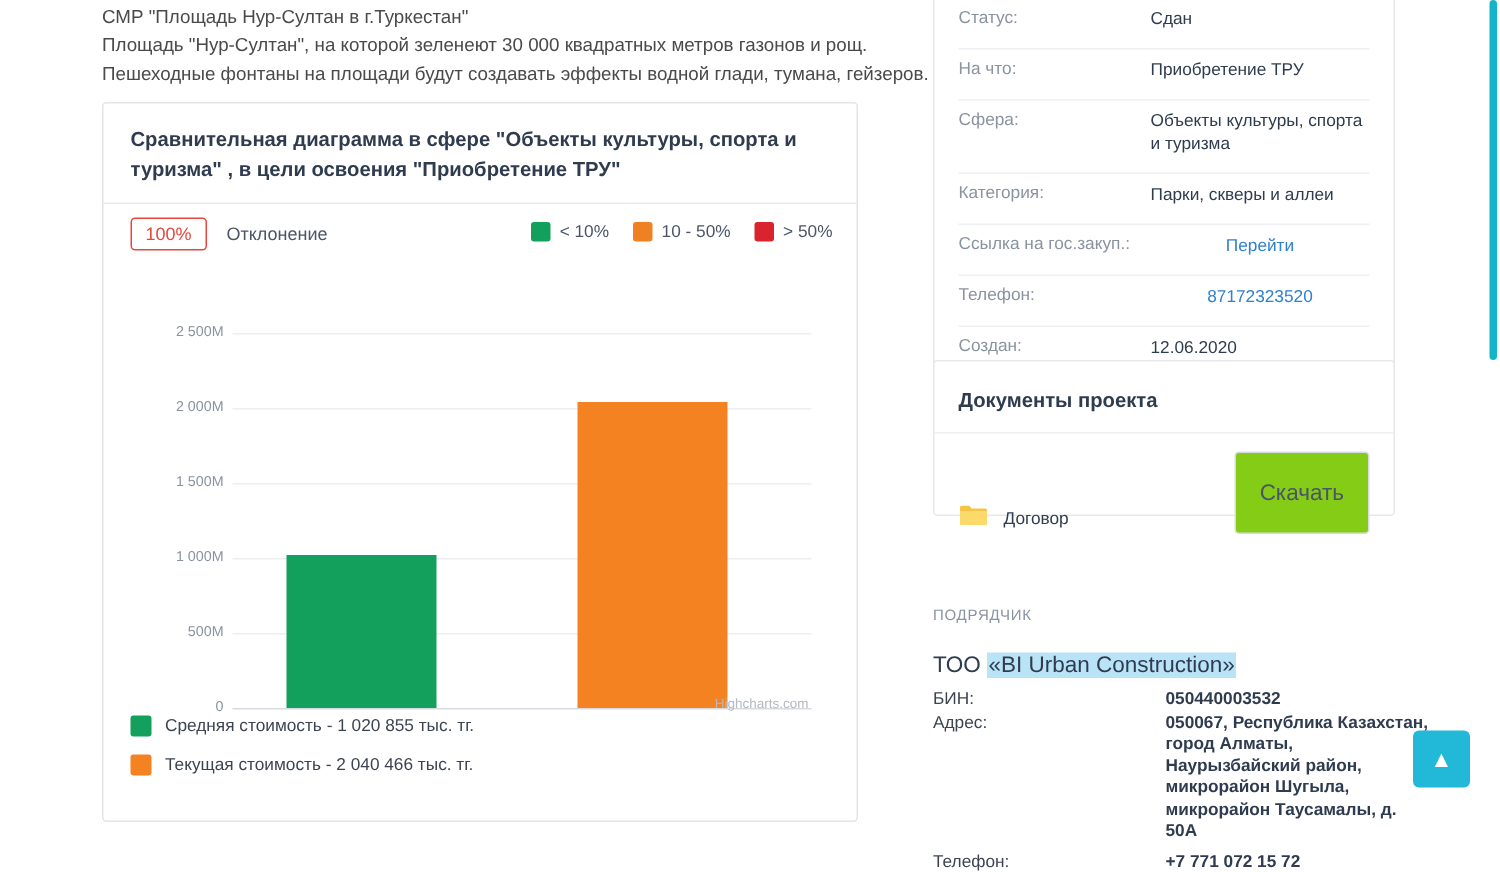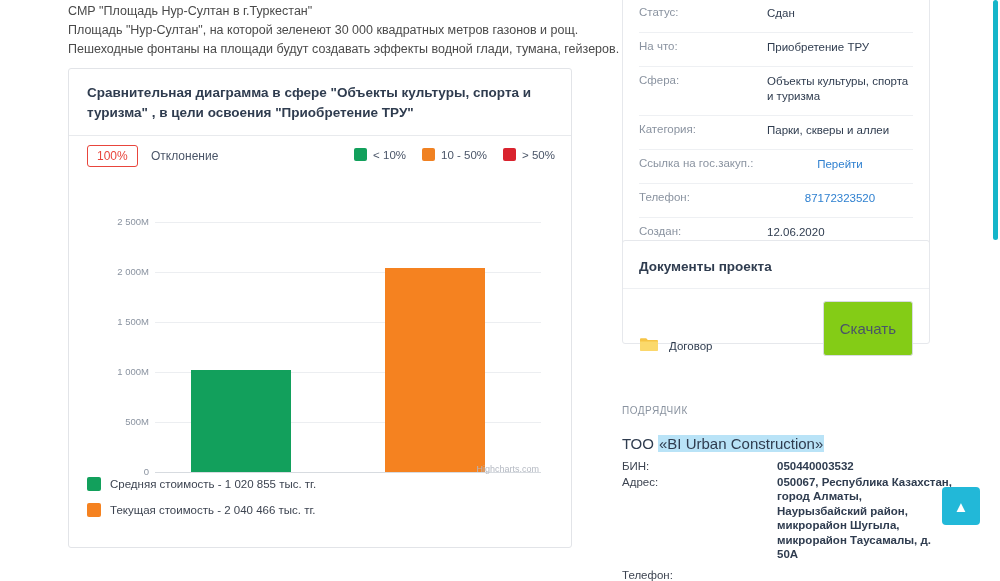--- a/index.html
+++ b/index.html
@@ -429,20 +429,21 @@
         <div class="c-row">
           <div class="c-key">БИН:</div>
           <div class="c-val">050440003532</div>
         </div>
         <div class="c-row">
           <div class="c-key">Адрес:</div>
           <div class="c-val">050067, Республика Казахстан, город Алматы, Наурызбайский район, микрорайон Шугыла, микрорайон Таусамалы, д. 50А</div>
         </div>
         <div class="c-row" style="margin-top:6px">
           <div class="c-key">Телефон:</div>
+          <div class="c-val">+7 771 072 15 72</div>
         </div>
 
       </div>
     </div>
   </div>
 
   <div class="scrollbar"></div>
   <div class="fab">
     <span>▲</span>
   </div>

